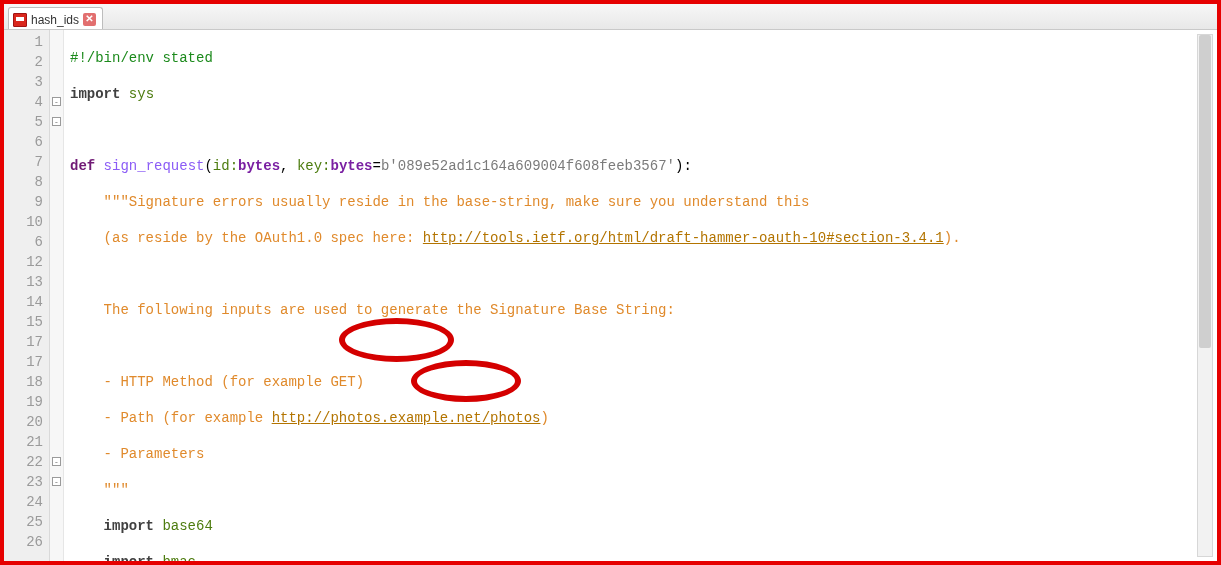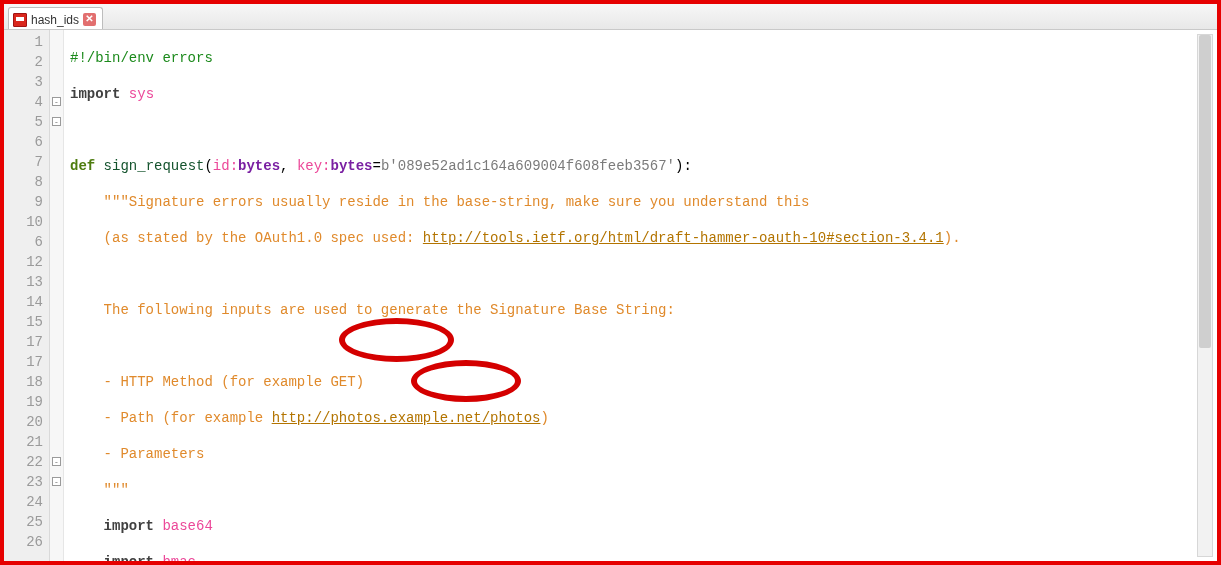--- a/index.html
+++ b/index.html
@@ -93,29 +93,29 @@
   .code {
     flex: 1;
     padding: 2px 0 0 6px;
     white-space: pre;
     position: relative;
     overflow: hidden;
   }
   .code .line { height: 20px; line-height: 20px; }
   
   .kw   { color: #404040; font-weight: bold; }
-  .def  { color: #4d7c0f; font-weight: bold; }
-  .defn { color: #14532d; }
+  .def  { color: #701a75; font-weight: bold; }
+  .defn { color: #8b5cf6; }
   .ty   { color: #7a1fa2; font-weight: bold; }
   .str  { color: #7b7b7b; }
   .doc  { color: #e08a2c; }
   .link { color: #b37400; text-decoration: underline; }
   .cm   { color: #1c8a1c; }
   .op   { color: #000; }
-  .id   { color: #ec4899; }
+  .id   { color: #4d7c0f; }
   .circle {
     position: absolute;
     border: 6px solid #d40000;
     border-radius: 50%;
     pointer-events: none;
   }
   .scrollbar {
     position:absolute; right:4px; top:30px; bottom:4px; width:16px;
     background:#f2f2f2; border:1px solid #d7d7d7;
   }
@@ -165,26 +165,26 @@
         <div>25</div>
         <div>26</div>
       </div>
     <div class="fold-gutter" id="fold">
         <div class="mark" style="top: 67px;">-</div>
         <div class="mark" style="top: 87px;">-</div>
         <div class="mark" style="top: 427px;">-</div>
         <div class="mark" style="top: 447px;">-</div>
       </div>
     <div class="code">
-<div class="line"><span class="cm">#!/bin/env errors</span></div>
+<div class="line"><span class="cm">#!/bin/env stated</span></div>
 <div class="line"><span class="kw">import</span><span class="id"> sys</span></div>
 <div class="line"></div>
 <div class="line"><span class="def">def</span><span class="defn"> sign_request</span><span class="op">(</span><span class="id">id:</span><span class="ty">bytes</span><span class="op">, </span><span class="id">key:</span><span class="ty">bytes</span><span class="op">=</span><span class="str">b'089e52ad1c164a609004f608feeb3567'</span><span class="op">):</span></div>
 <div class="line"><span class="doc">    """Signature errors usually reside in the base-string, make sure you understand this</span></div>
-<div class="line"><span class="doc">    (as stated by the OAuth1.0 spec used: </span><span class="link">http://tools.ietf.org/html/draft-hammer-oauth-10#section-3.4.1</span><span class="doc">).</span></div>
+<div class="line"><span class="doc">    (as reside by the OAuth1.0 spec here: </span><span class="link">http://tools.ietf.org/html/draft-hammer-oauth-10#section-3.4.1</span><span class="doc">).</span></div>
 <div class="line"></div>
 <div class="line"><span class="doc">    The following inputs are used to generate the Signature Base String:</span></div>
 <div class="line"></div>
 <div class="line"><span class="doc">    - HTTP Method (for example GET)</span></div>
 <div class="line"><span class="doc">    - Path (for example </span><span class="link">http://photos.example.net/photos</span><span class="doc">)</span></div>
 <div class="line"><span class="doc">    - Parameters</span></div>
 <div class="line"><span class="doc">    """</span></div>
 <div class="line"><span class="kw">    import</span><span class="id"> base64</span></div>
 <div class="line"><span class="kw">    import</span><span class="id"> hmac</span></div>
 

